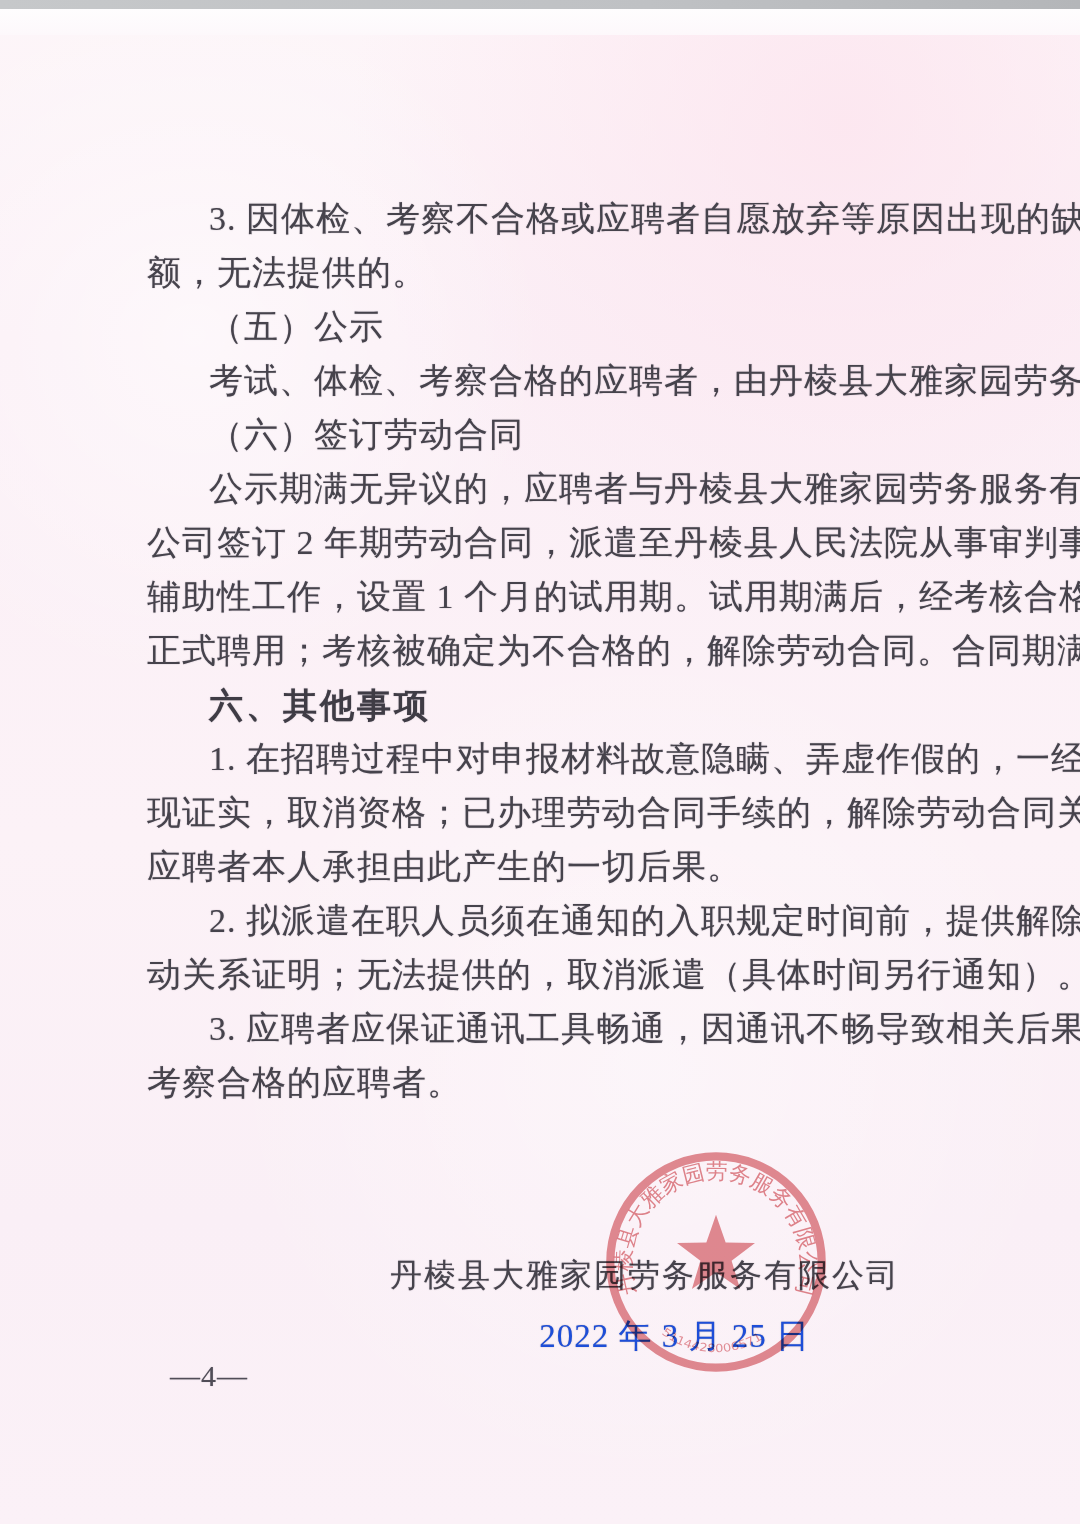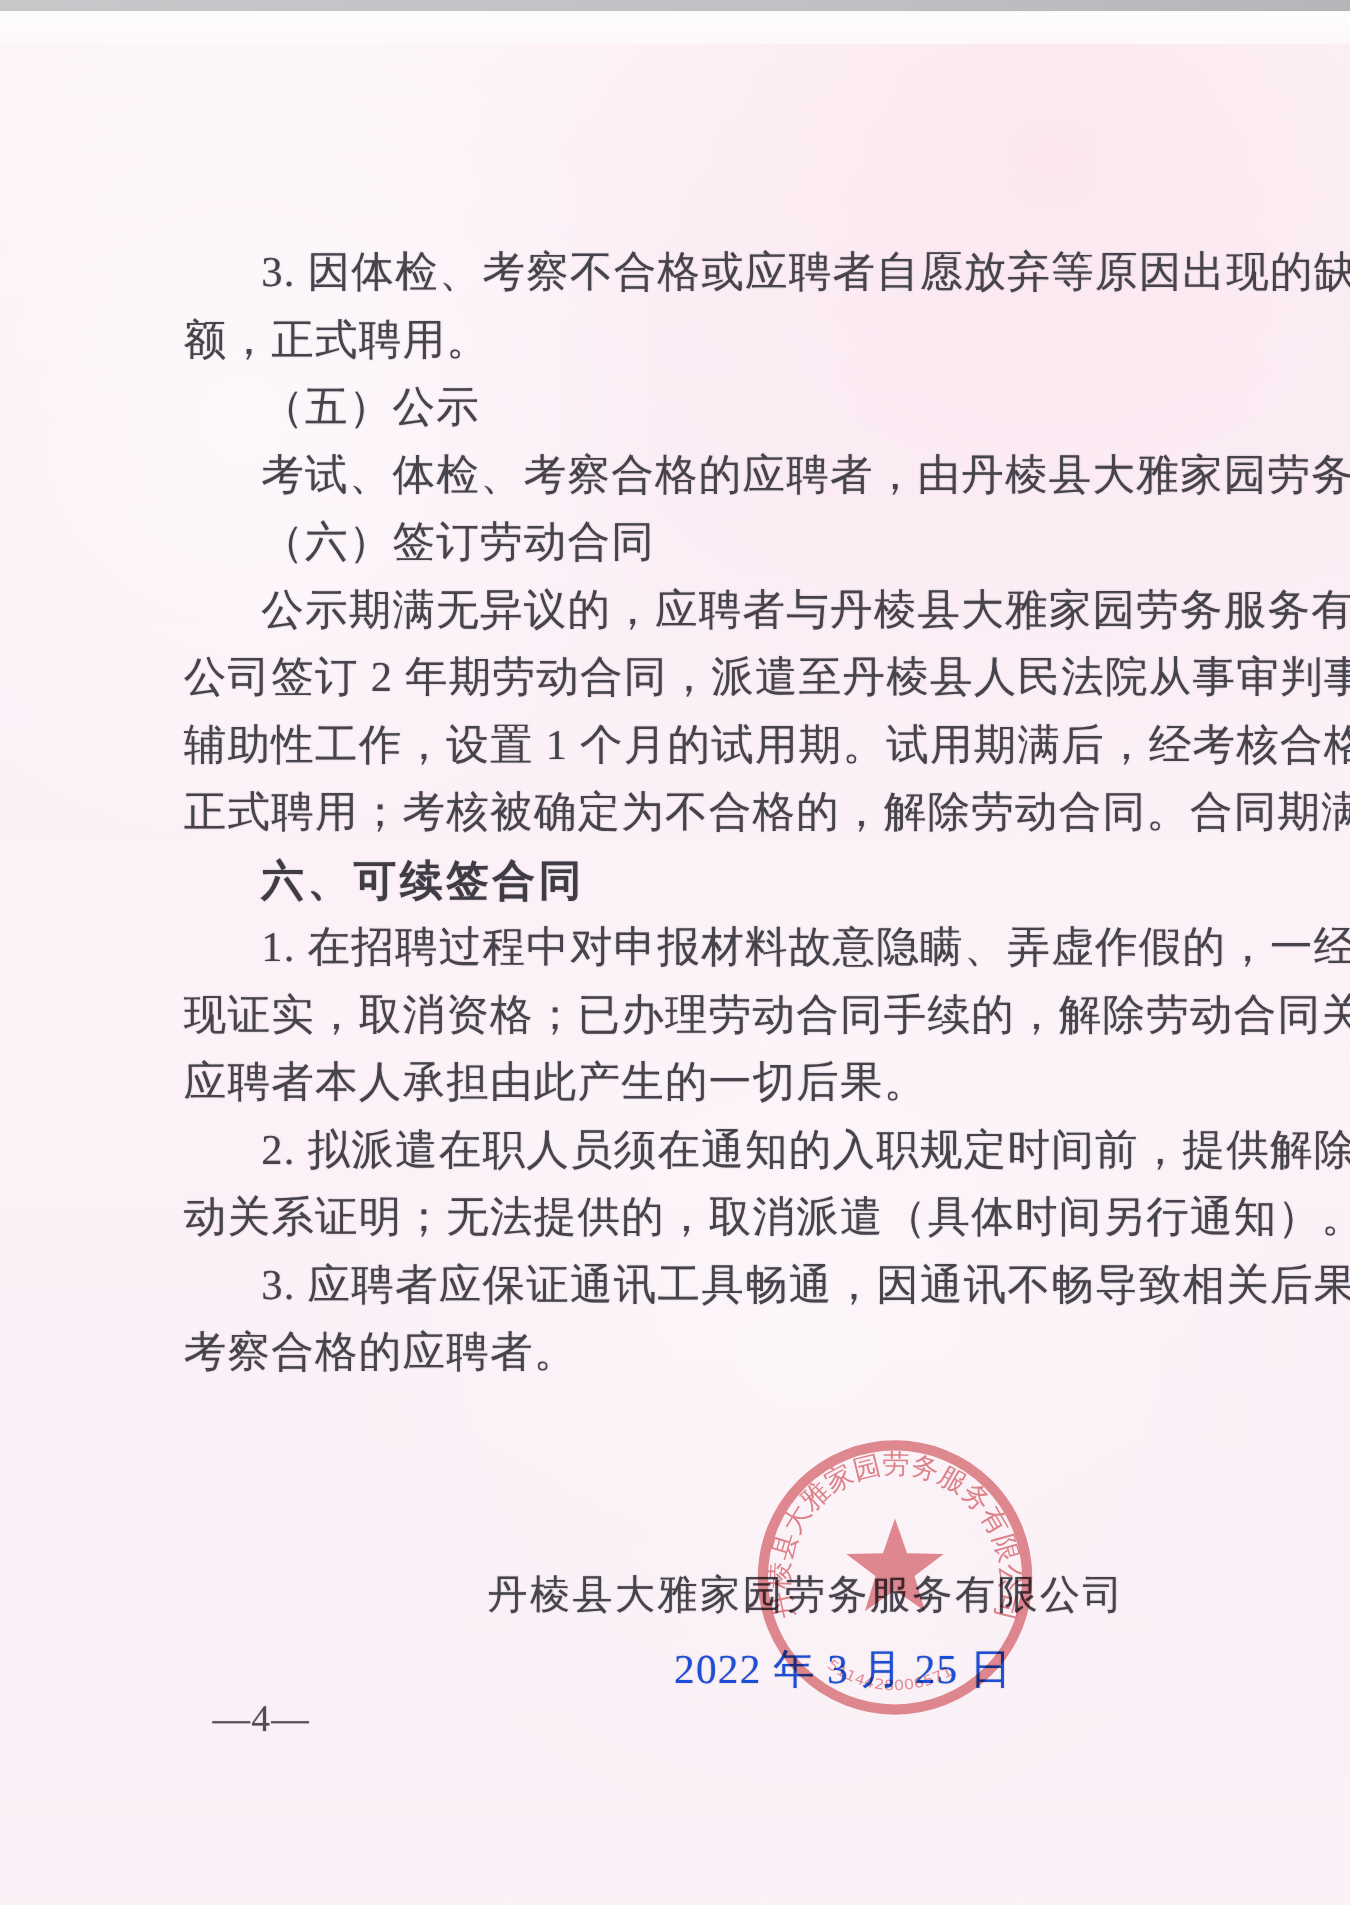--- a/index.html
+++ b/index.html
@@ -46,29 +46,29 @@
   }
 </style>
 </head>
 <body>
 
 <div class="scan-top-bar"></div>
 <div class="scan-white-band"></div>
 
 <div class="doc-body">
     <div class="doc-line body indent">3. 因体检、考察不合格或应聘者自愿放弃等原因出现的缺</div>
-    <div class="doc-line body">额，正式聘用。</div>
+    <div class="doc-line body">额，无法提供的。</div>
     <div class="doc-line section-heading indent">（五）公示</div>
     <div class="doc-line body indent">考试、体检、考察合格的应聘者，由丹棱县大雅家园劳务服</div>
     <div class="doc-line section-heading indent">（六）签订劳动合同</div>
     <div class="doc-line body indent">公示期满无异议的，应聘者与丹棱县大雅家园劳务服务有限</div>
     <div class="doc-line body">公司签订 2 年期劳动合同，派遣至丹棱县人民法院从事审判事务</div>
     <div class="doc-line body">辅助性工作，设置 1 个月的试用期。试用期满后，经考核合格的，</div>
     <div class="doc-line body">正式聘用；考核被确定为不合格的，解除劳动合同。合同期满，</div>
-    <div class="doc-line bold-heading indent">六、可续签合同</div>
+    <div class="doc-line bold-heading indent">六、其他事项</div>
     <div class="doc-line body indent">1. 在招聘过程中对申报材料故意隐瞒、弄虚作假的，一经发</div>
     <div class="doc-line body">现证实，取消资格；已办理劳动合同手续的，解除劳动合同关系，</div>
     <div class="doc-line body">应聘者本人承担由此产生的一切后果。</div>
     <div class="doc-line body indent">2. 拟派遣在职人员须在通知的入职规定时间前，提供解除劳</div>
     <div class="doc-line body">动关系证明；无法提供的，取消派遣（具体时间另行通知）。</div>
     <div class="doc-line body indent">3. 应聘者应保证通讯工具畅通，因通讯不畅导致相关后果由</div>
     <div class="doc-line body">考察合格的应聘者。</div>
   </div>
 
 <div class="signature-line">丹棱县大雅家园劳务服务有限公司</div>

